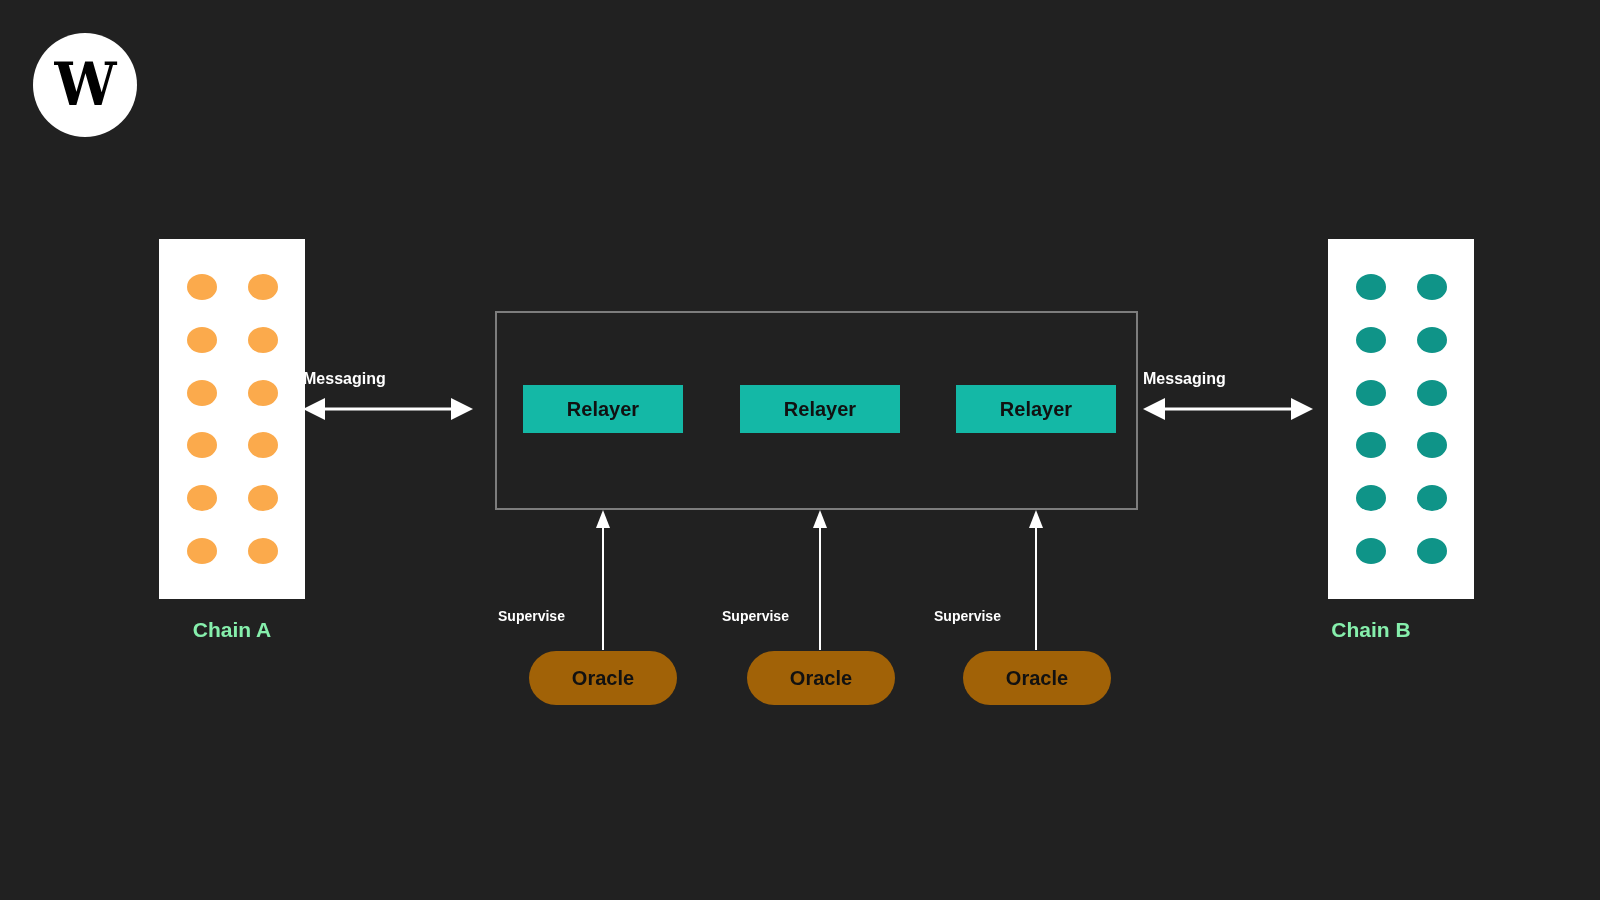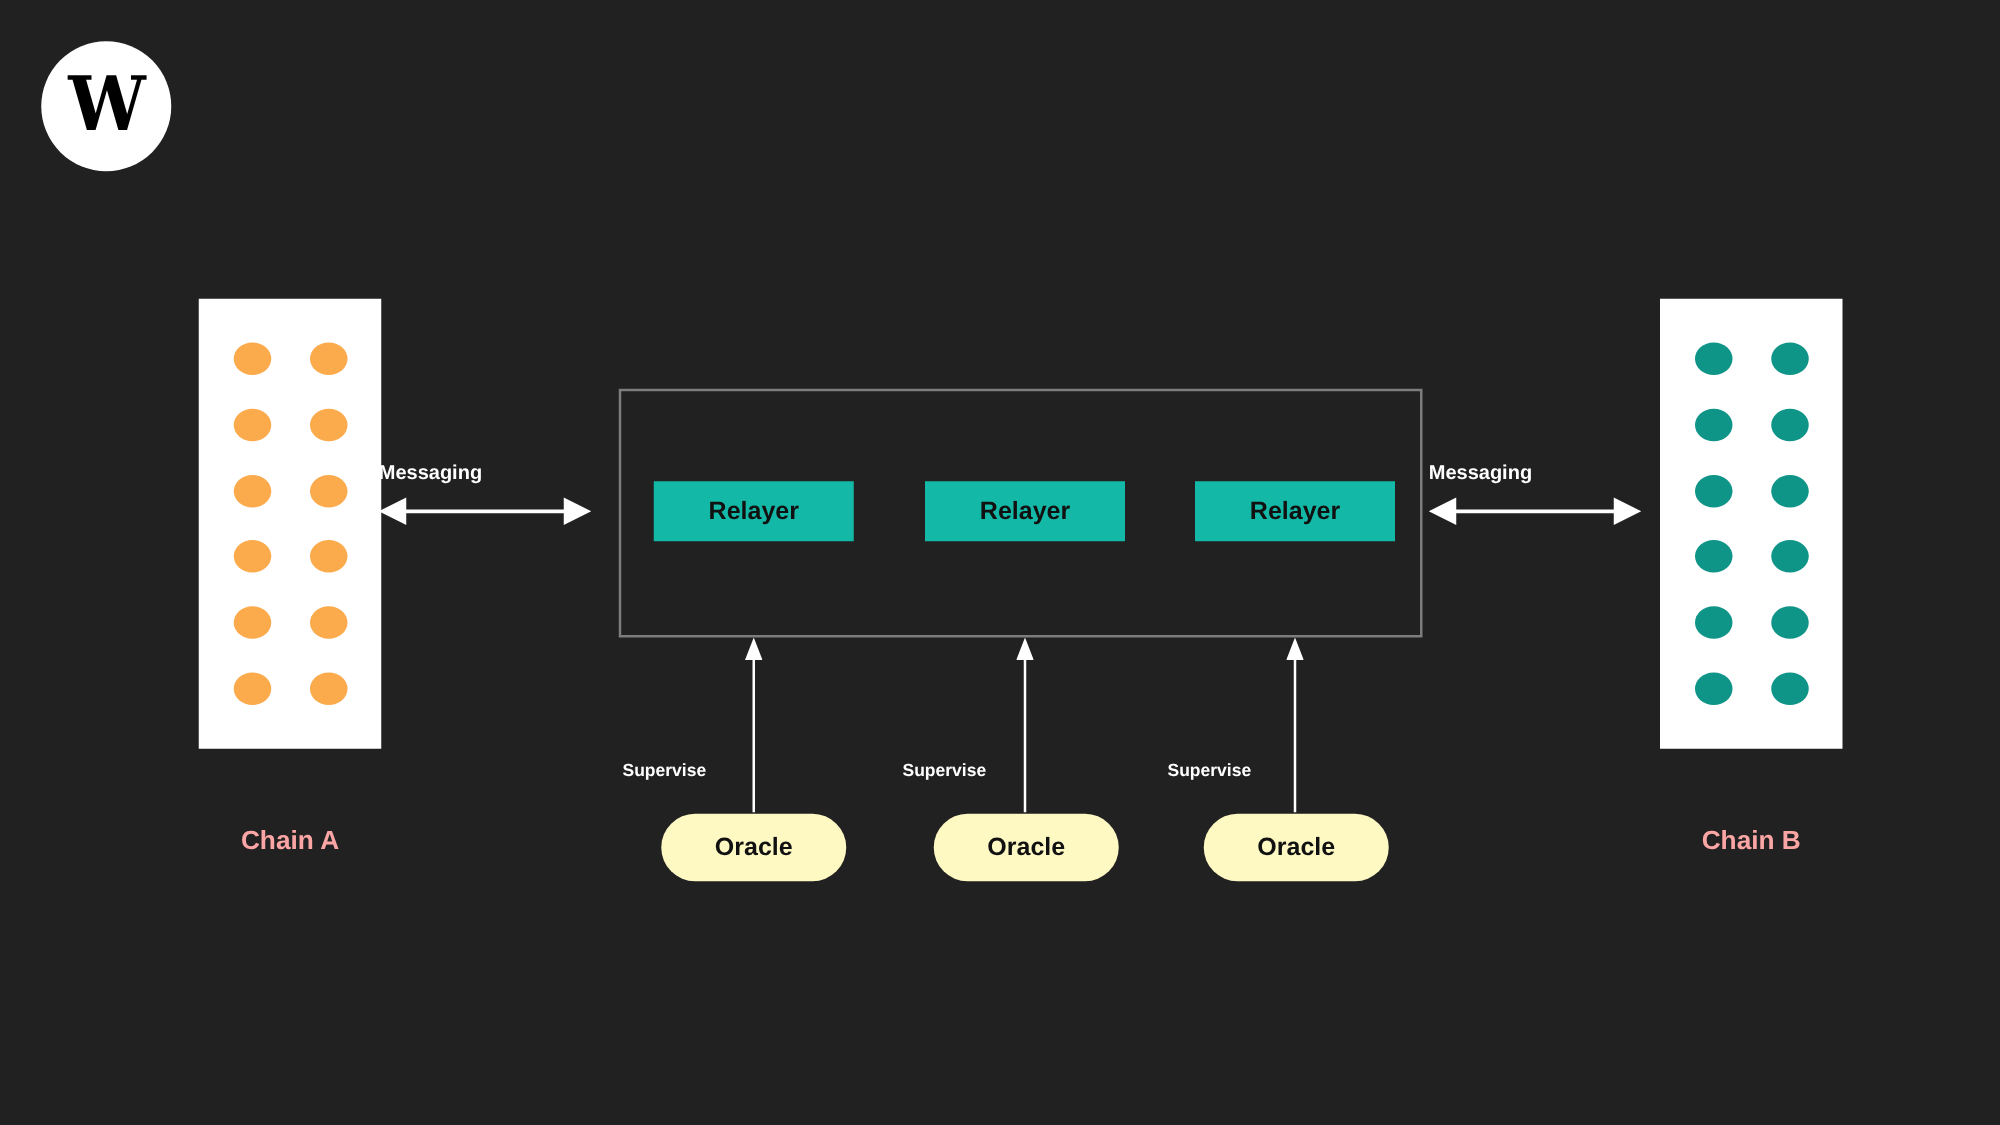--- a/index.html
+++ b/index.html
@@ -83,26 +83,25 @@
     border-radius: 50%;
   }
   .node-dot.a { background: #fbaa4c; }
   .node-dot.b { background: #0f9488; }
   .chain-label {
     position: absolute;
     width: 220px;
     text-align: center;
     font-size: 21px;
     font-weight: bold;
-    color: #fca5a5;
+    color: #86efac;
     top: 618px;
-    margin-top: 43px;
   }
   #chain-a-label { left: 122px; }
-  #chain-b-label { left: 1291px; }
+  #chain-b-label { left: 1261px; }
 
   
   .messaging-group {
     position: absolute;
     width: 170px;
     height: 70px;
     top: 370px;
   }
   #messaging-left { left: 303px; }
   #messaging-right { left: 1143px; }
@@ -171,21 +170,21 @@
   #supervise-label-1 { left: 498px; }
   #supervise-label-2 { left: 722px; }
   #supervise-label-3 { left: 934px; }
 
   
   .oracle-pill {
     position: absolute;
     top: 651px;
     width: 148px;
     height: 54px;
-    background: #fef9c3;
+    background: #a16207;
     border-radius: 27px;
     display: flex;
     align-items: center;
     justify-content: center;
     font-size: 20px;
     font-weight: bold;
     color: #111111;
   }
   #oracle-pill-1 { left: 529px; }
   #oracle-pill-2 { left: 747px; }

